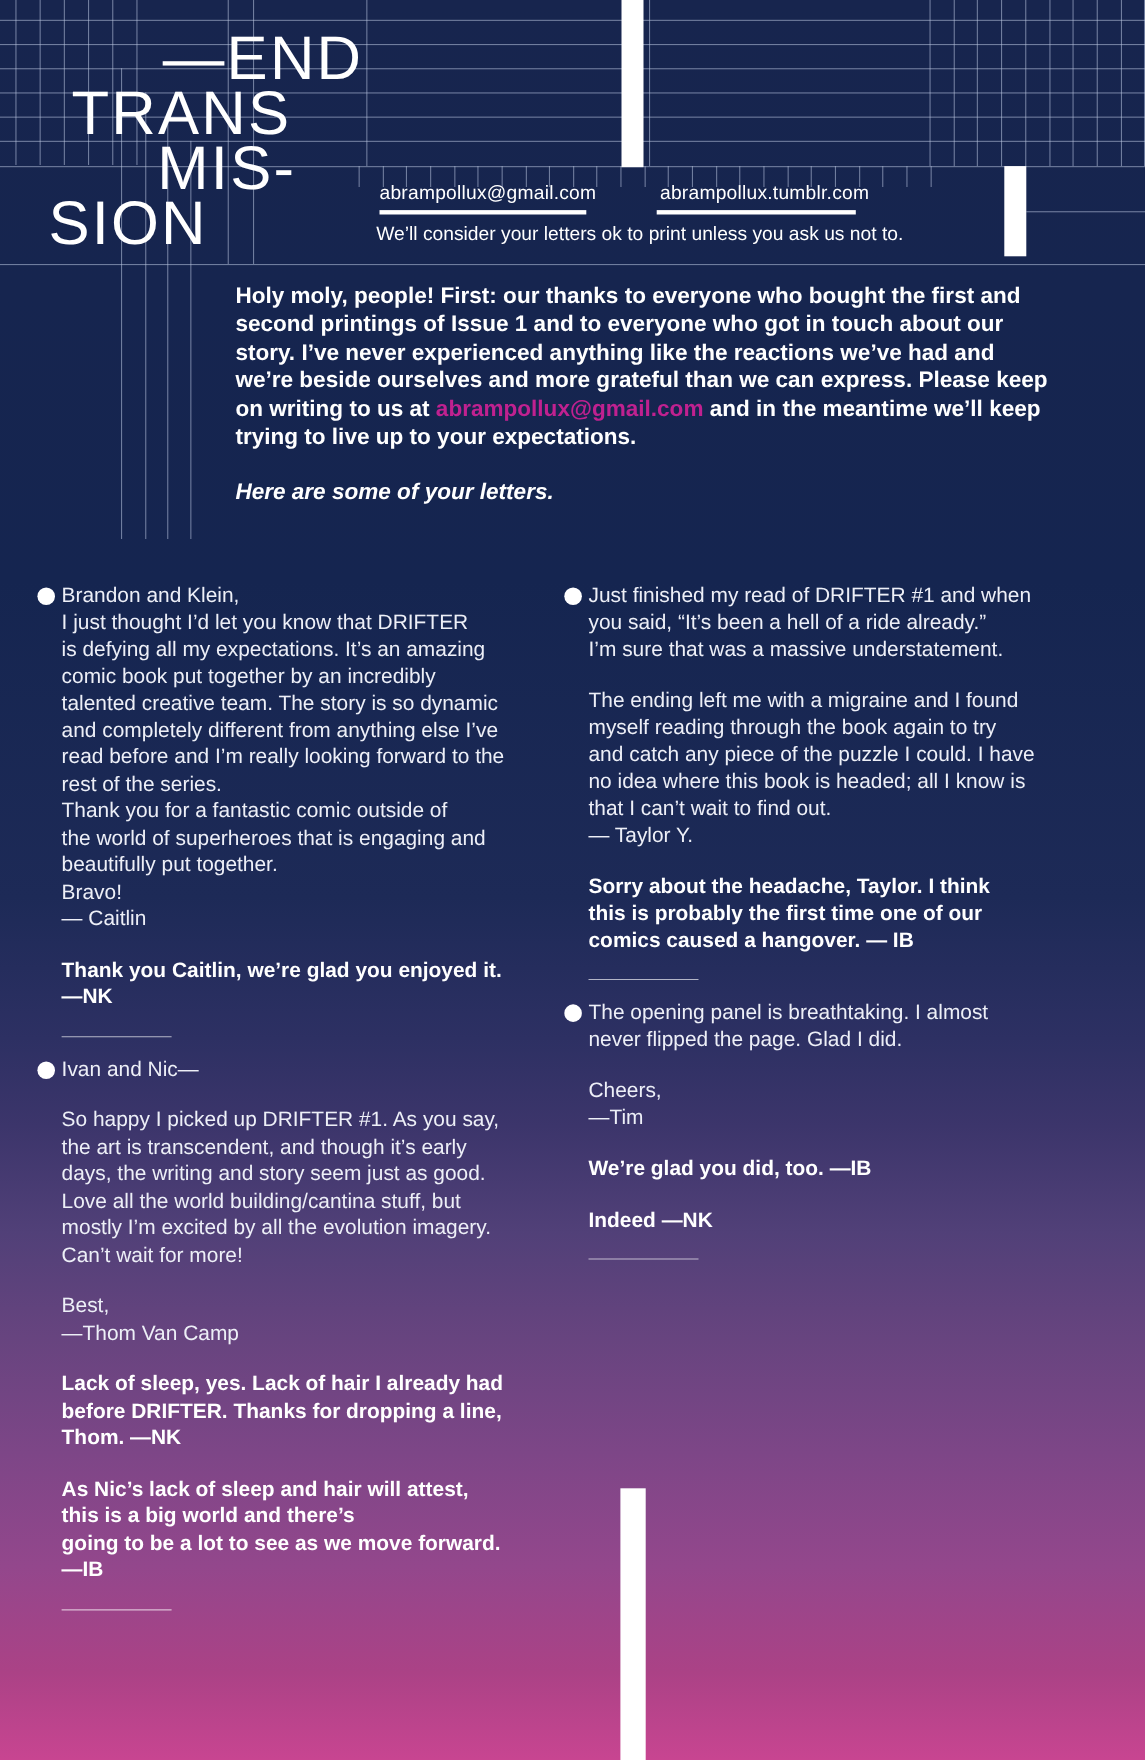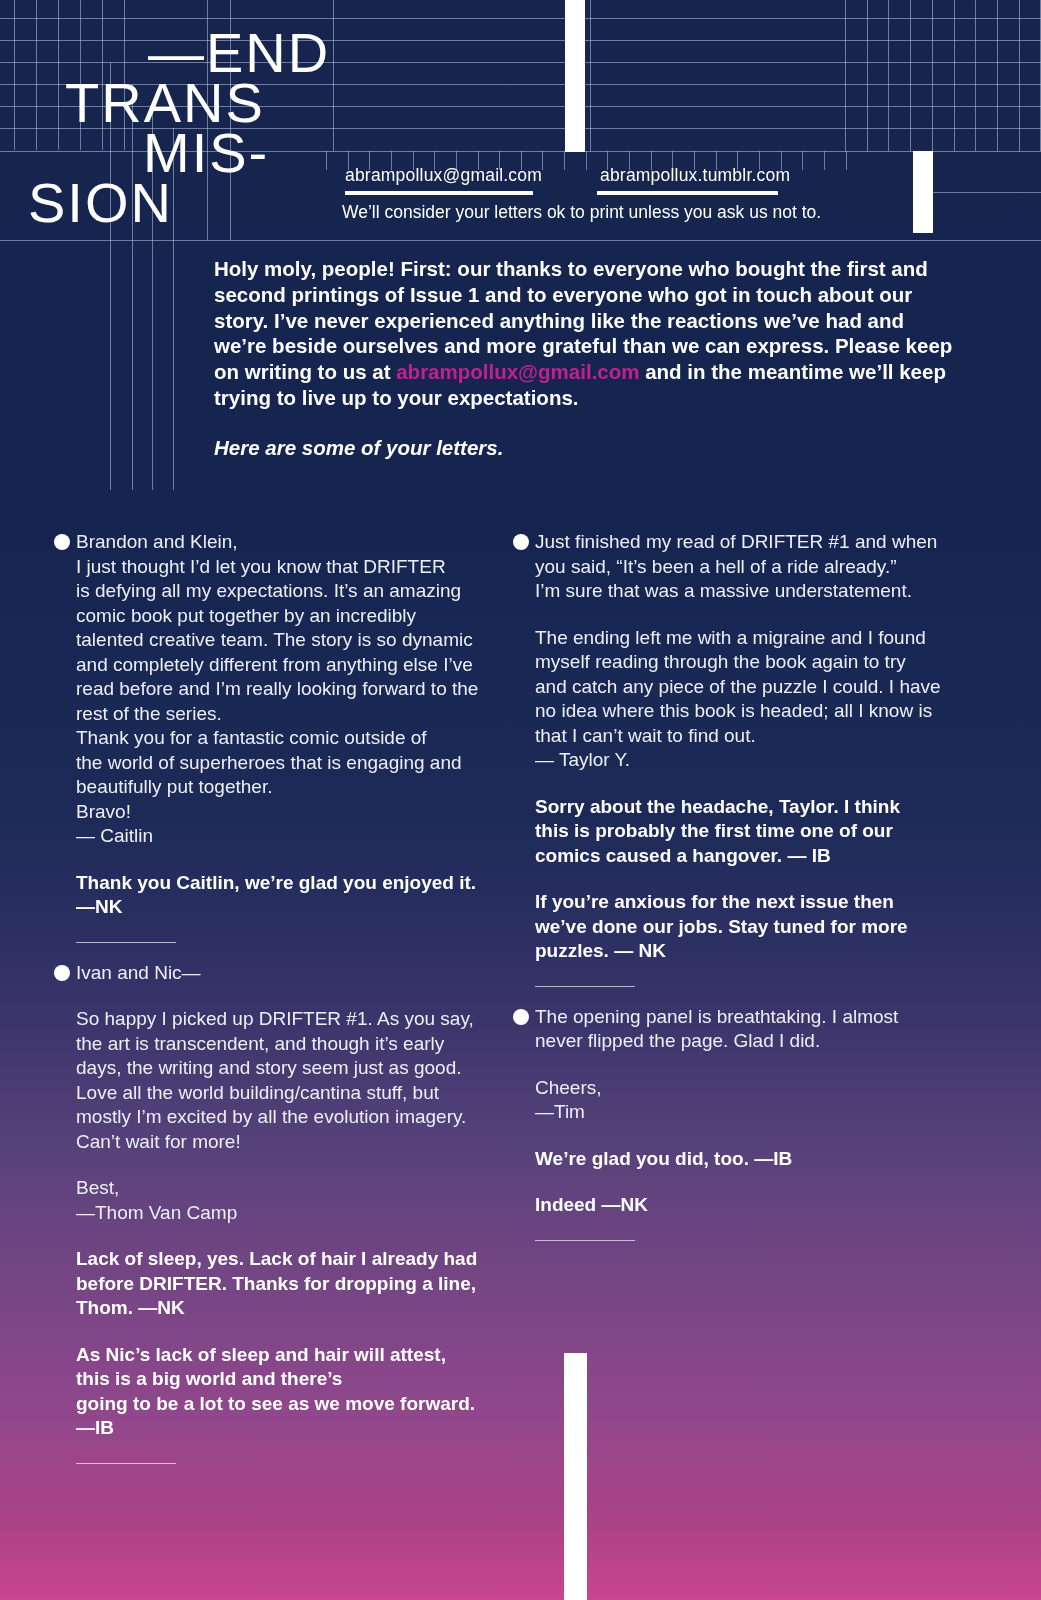--- a/index.html
+++ b/index.html
@@ -15,41 +15,41 @@
   .gl.h { height:1px; }
   .gl.v { width:1px; }
   .wbar { position:absolute; background:#ffffff; }
 
   
   .title { position:absolute; top:28px; left:0; color:#ffffff;
            font-size:56px; line-height:50px; letter-spacing:2px; font-weight:400; }
   .title .t0 { margin-left:148px; }
   .title .t1 { margin-left:65px; }
   .title .t2 { margin-left:143px; }
-  .title .t3 { margin-left:28px; }
+  .title .t3 { margin-left:44px; }
 
   .contact { position:absolute; color:#ffffff; font-size:17.5px; letter-spacing:0.2px; }
   #email-gmail  { left:345px; top:165px; }
   #email-tumblr { left:600px; top:165px; }
   .contact-underline { position:absolute; top:191px; height:4px; background:#ffffff; }
   #ul-gmail  { left:345px; width:188px; }
   #ul-tumblr { left:597px; width:181px; }
   .print-note { position:absolute; left:342px; top:202px; color:#ffffff; font-size:17.5px; }
 
   
   .intro { position:absolute; left:214px; top:256px; width:748px;
            color:#ffffff; font-weight:bold; font-size:20.5px; line-height:25.8px; }
   .intro p { margin:0; }
   .intro .sub { margin-top:24px;font-style:italic; }
   .intro .mail { color:#c02190; }
 
   
   .col { position:absolute; top:530px; width:424px; color:#edeff7;
          font-size:19px; line-height:24.5px; }
-  #col-left  { left:76px; }
+  #col-left  { left:56px; }
   #col-right { left:535px; }
   .block { position:relative; margin:0 0 22px 0; white-space:pre-line; }
   .block.reply { font-weight:bold; color:#ffffff; }
   .bullet { position:absolute; left:-22px; top:4px; width:16px; height:16px;
             border-radius:50%; background:#ffffff; }
   .divider { width:100px; height:0; border-top:1px solid rgba(255,255,255,0.65);
              margin:6px 0 18px 0; }
 </style>
 </head>
 <body>
@@ -179,23 +179,20 @@
 I’m sure that was a massive understatement.</span></div>
       <div class="block"><span>The ending left me with a migraine and I found
 myself reading through the book again to try
 and catch any piece of the puzzle I could. I have
 no idea where this book is headed; all I know is
 that I can’t wait to find out.
 — Taylor Y.</span></div>
       <div class="block reply"><span>Sorry about the headache, Taylor. I think
 this is probably the first time one of our
 comics caused a hangover. — IB</span></div>
-      <div class="block reply"><span>If you’re anxious for the next issue then
-we’ve done our jobs. Stay tuned for more
-puzzles. — NK</span></div>
       <div class="divider"></div>
       <div class="block"><span class="bullet"></span><span>The opening panel is breathtaking. I almost
 never flipped the page. Glad I did.</span></div>
       <div class="block"><span>Cheers,
 —Tim</span></div>
       <div class="block reply"><span>We’re glad you did, too. —IB</span></div>
       <div class="block reply"><span>Indeed —NK</span></div>
       <div class="divider"></div>
     </div>
 

